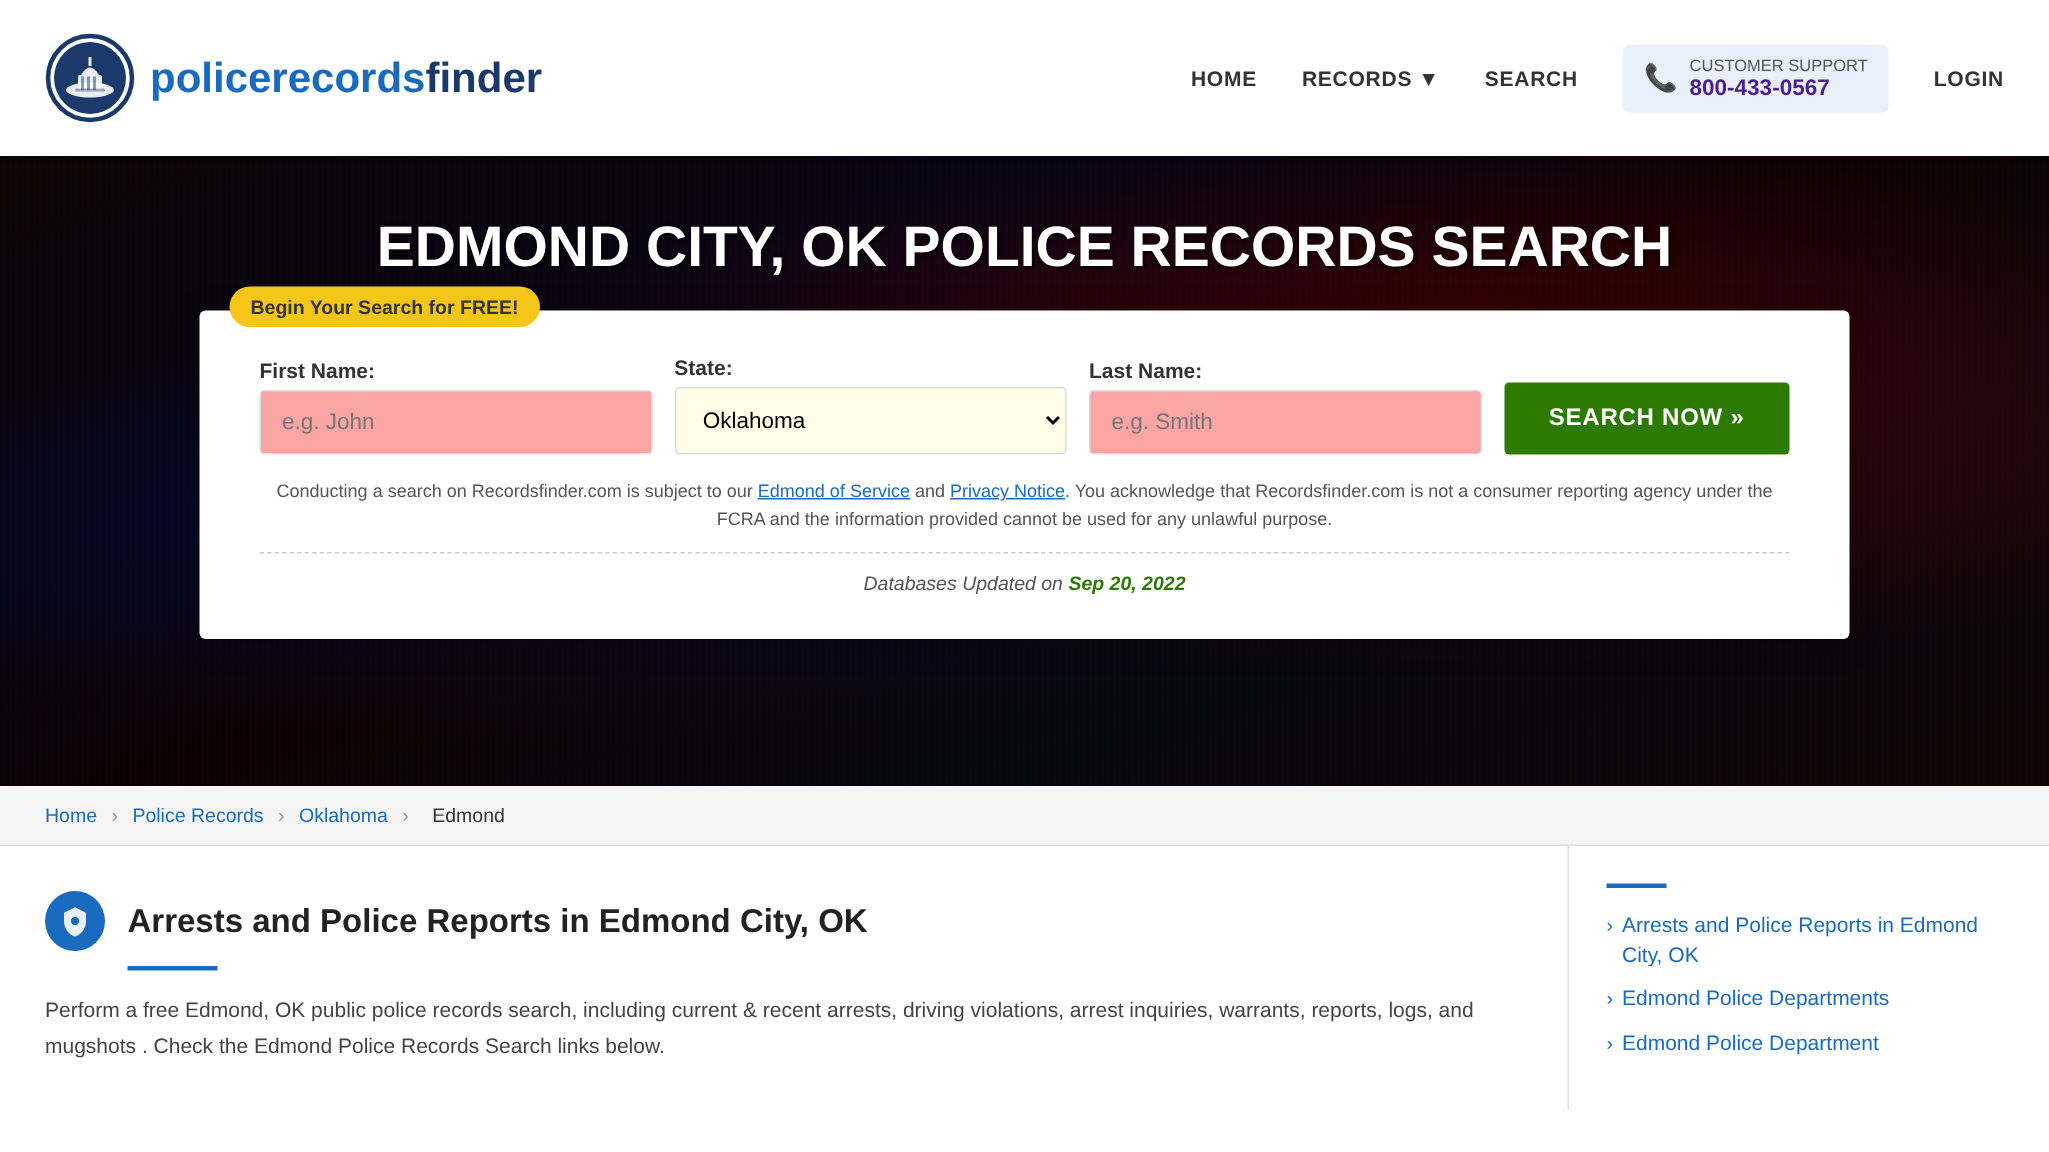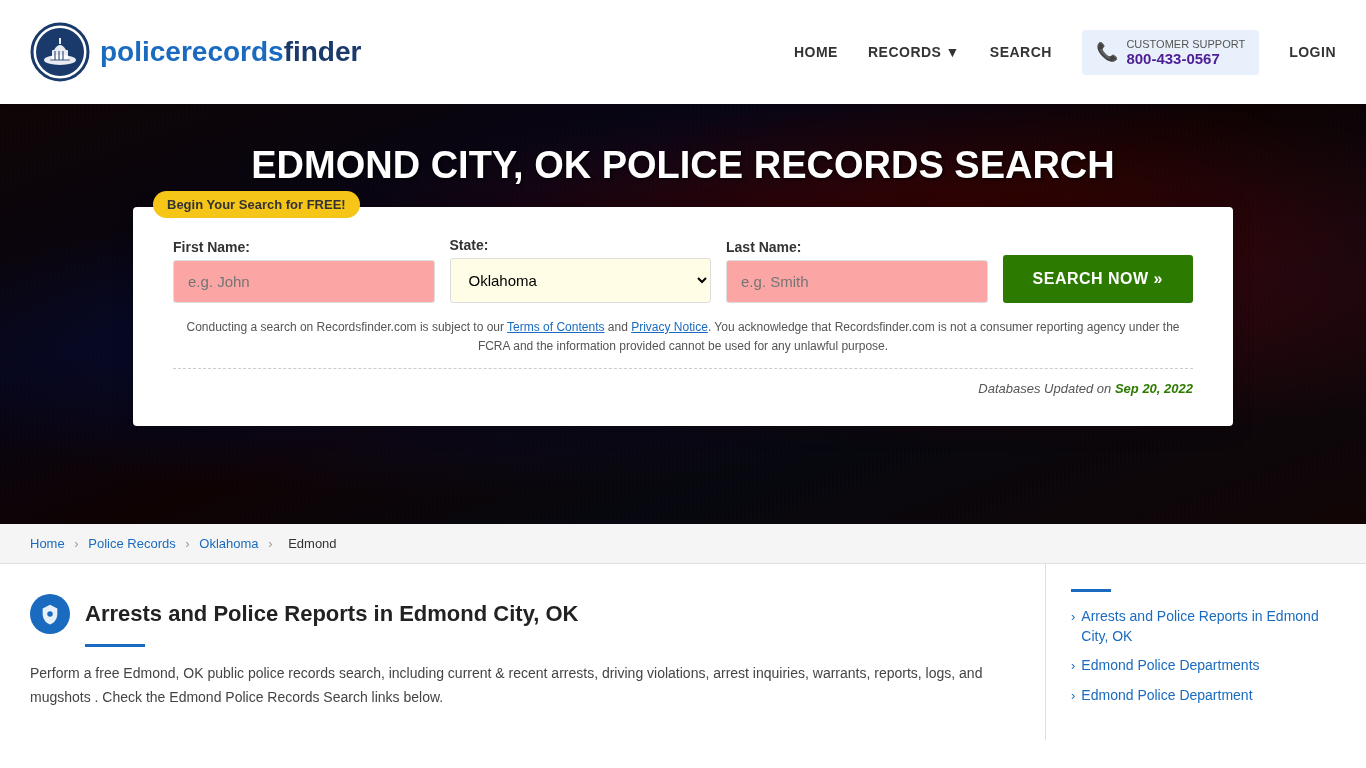--- a/index.html
+++ b/index.html
@@ -185,21 +185,21 @@
     }
     .form-disclaimer a {
       color: #1a6bbf;
     }
     .form-divider {
       border: none;
       border-top: 1px dashed #ccc;
       margin: 12px 0;
     }
     .db-updated {
-      text-align: right;
+      text-align: center;
       font-size: 13px;
       font-style: italic;
       color: #555;
     }
     .db-updated span { color: #2d7a00; font-weight: bold; font-style: italic; }
 
     
     .breadcrumb {
       background: #f5f5f5;
       padding: 12px 30px;
@@ -375,21 +375,21 @@
         </select>
       </div>
       <div class="form-group">
         <label>Last Name:</label>
         <input type="text" placeholder="e.g. Smith" style="">
       </div>
       <button class="search-btn">SEARCH NOW »</button>
     </div>
 
     <p class="form-disclaimer">
-      Conducting a search on Recordsfinder.com is subject to our <a href="#">Terms of Contents</a> and <a href="#">Privacy Notice</a>. You acknowledge that Recordsfinder.com is not a consumer reporting agency under the FCRA and the information provided cannot be used for any unlawful purpose.
+      Conducting a search on Recordsfinder.com is subject to our <a href="#">Edmond of Service</a> and <a href="#">Privacy Notice</a>. You acknowledge that Recordsfinder.com is not a consumer reporting agency under the FCRA and the information provided cannot be used for any unlawful purpose.
     </p>
     <hr class="form-divider">
     <p class="db-updated">
       <em>Databases Updated on <span>Sep 20, 2022</span></em>
     </p>
   </div>
 </section>
 
 <nav class="breadcrumb">
   <a href="#">Home</a>

